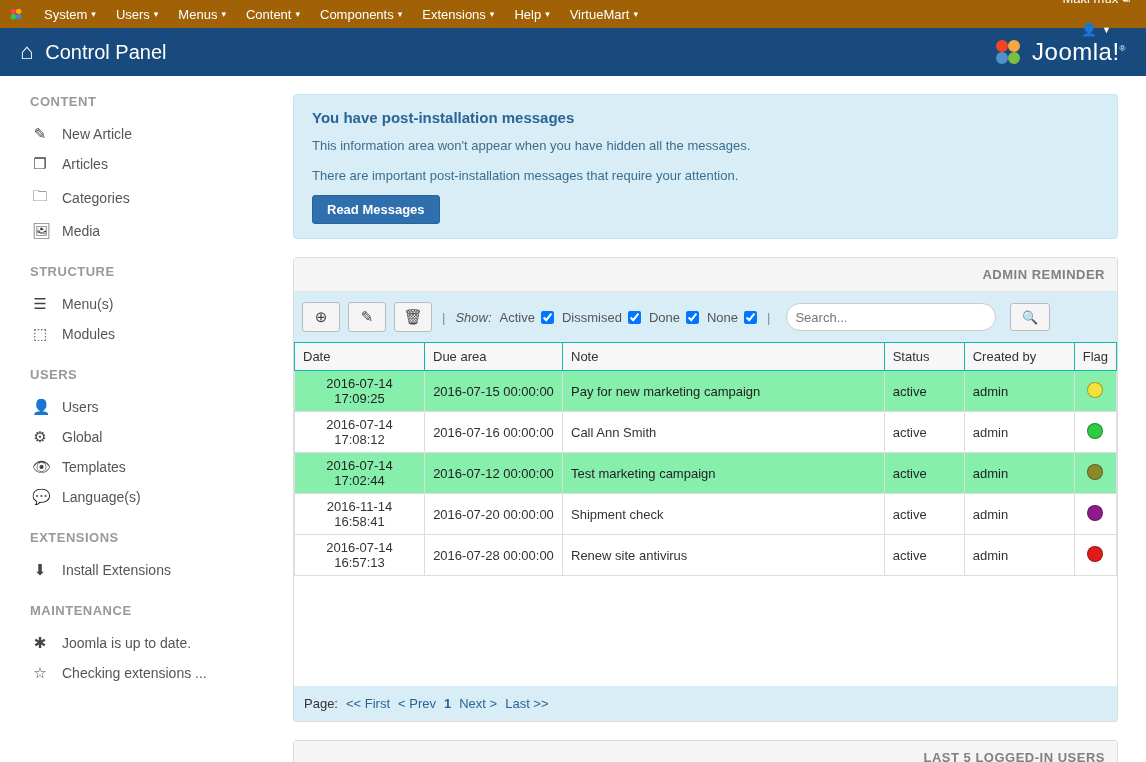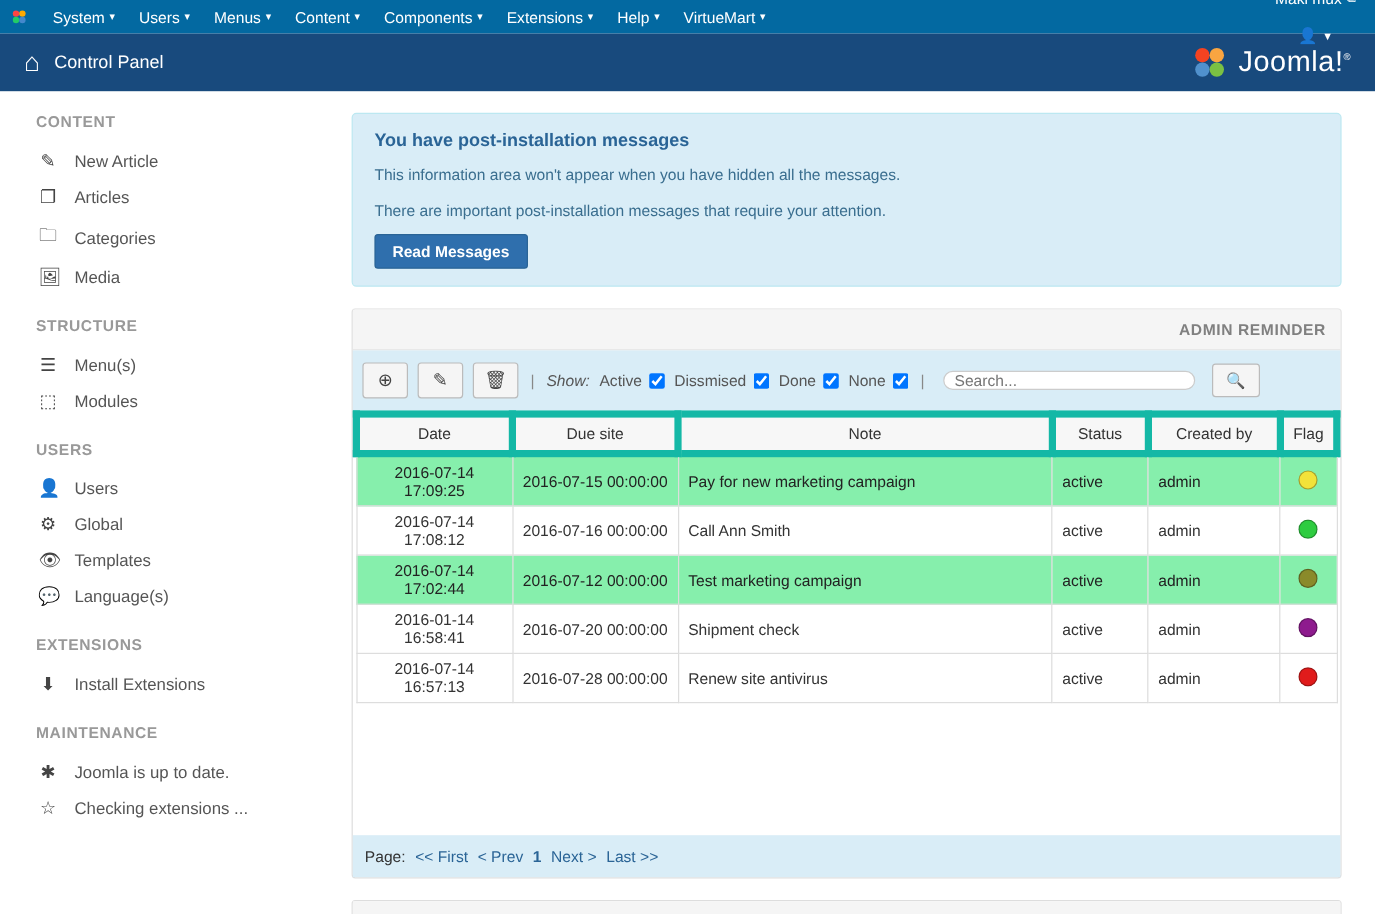--- a/index.html
+++ b/index.html
@@ -1,31 +1,31 @@
 <!DOCTYPE html>
 <html><head>
 <meta charset="utf-8">
 <style>
   * { box-sizing: border-box; margin: 0; padding: 0; }
   body { font-family: Arial, Helvetica, sans-serif; font-size: 13px; color: #333; background: #fff; }
 
   
-  .topbar { background: #0369a1; height: 28px; display: flex; align-items: center; padding: 0 8px; color: #fff; font-size: 13px; }
+  .topbar { background: #a16207; height: 28px; display: flex; align-items: center; padding: 0 8px; color: #fff; font-size: 13px; }
   .topbar .joomla-icon { width: 16px; height: 16px; margin-right: 12px; }
   .topbar .menu { display: flex; gap: 4px; }
   .topbar .menu-item { padding: 4px 8px; cursor: pointer; display: flex; align-items: center; gap: 4px; }
   .topbar .caret { font-size: 9px; }
   .topbar .right { margin-left: auto; display: flex; align-items: center; gap: 8px; flex-direction: column; }
   .topbar .ext-icon { font-size: 11px; }
   .topbar .user-icon { font-size: 13px; }
 
   
   .headerbar { background: #184a7d; height: 48px; display: flex; align-items: center; padding: 0 20px; color: #fff; }
   .headerbar .home-icon { font-size: 22px; margin-right: 12px; }
-  .headerbar h1 { font-size: 15px; font-weight: normal; }
+  .headerbar h1 { font-size: 20px; font-weight: normal; }
   .headerbar .logo { margin-left: auto; display: flex; align-items: center; gap: 8px; }
   .headerbar .logo-text { font-size: 24px; letter-spacing: 0.5px; }
   .headerbar .logo-r { font-size: 8px; vertical-align: super; }
 
   
   .layout { display: flex; }
   .sidebar { width: 275px; padding: 18px 10px 18px 30px; }
   .main { flex: 1; padding: 18px 28px 18px 18px; }
 
   
@@ -44,26 +44,26 @@
   .panel { border: 1px solid #ddd; border-radius: 3px; margin-bottom: 18px; }
   .panel-heading { background: #f5f5f5; padding: 9px 12px; color: #808080; font-size: 13px; font-weight: bold; letter-spacing: 0.5px; border-bottom: 1px solid #e5e5e5; text-align: right; }
 
   
   .toolbar { background: #d9edf7; padding: 10px 8px; display: flex; align-items: center; gap: 8px; font-size: 13px; }
   .toolbar .btn { background: #f5f5f5; border: 1px solid #bbb; border-radius: 3px; width: 38px; height: 30px; display: flex; align-items: center; justify-content: center; cursor: pointer; font-size: 15px; color: #444; }
   .toolbar .sep { color: #888; margin: 0 2px; }
   .toolbar .show-label { font-style: italic; color: #555; }
   .toolbar .filter { display: flex; align-items: center; gap: 4px; color: #555; }
   .toolbar input[type=checkbox] { margin-left: 2px; }
-  .toolbar .search { flex: 0 0 210px; height: 16px; border: 1px solid #ccc; border-radius: 14px; padding: 0 8px; font-size: 13px; margin-left: 6px; }
+  .toolbar .search { flex: 0 0 210px; height: 28px; border: 1px solid #ccc; border-radius: 14px; padding: 0 8px; font-size: 13px; margin-left: 6px; }
   .toolbar .search-btn { background: #f5f5f5; border: 1px solid #bbb; border-radius: 3px; width: 40px; height: 28px; display: flex; align-items: center; justify-content: center; cursor: pointer; margin-left: 6px; }
 
   
   table.reminder { width: 100%; border-collapse: collapse; font-size: 13px; }
-  table.reminder th { background: #f7f7f7; border: 6px solid #14b8a6; padding: 6px 8px; font-weight: normal; color: #333; text-align: center; }
+  table.reminder th { background: #f7f7f7; border: 1px solid #14b8a6; padding: 6px 8px; font-weight: normal; color: #333; text-align: left; }
   table.reminder td { border: 1px solid #ddd; padding: 5px 8px; color: #333; }
   table.reminder tr.overdue td { background: #86efac; color: #222; }
   .flag-dot { width: 16px; height: 16px; border-radius: 50%; display: inline-block; border: 1px solid rgba(0,0,0,0.3); }
   .col-date { width: 130px; text-align: center; }
   .col-due { width: 138px; text-align: center; }
   .col-status { width: 80px; margin-left: 14px; }
   .col-created { width: 110px; }
   .col-flag { width: 40px; text-align: center; }
 
   
@@ -252,21 +252,21 @@
         <input class="search" placeholder="Search..." style="">
         <div class="search-btn">
             <span>🔍</span>
           </div>
       </div>
 
       <table class="reminder">
         <thead>
           <tr>
             <th class="col-date">Date</th>
-            <th class="col-due">Due site</th>
+            <th class="col-due">Due area</th>
             <th>Note</th>
             <th class="col-status">Status</th>
             <th class="col-created">Created by</th>
             <th class="col-flag">Flag</th>
           </tr>
         </thead>
         <tbody id="reminder-body">
             <tr class="overdue">
               <td class="col-date">2016-07-14 17:09:25</td>
               <td class="col-due">2016-07-15 00:00:00</td>
@@ -285,21 +285,21 @@
             </tr>
             <tr class="overdue">
               <td class="col-date">2016-07-14 17:02:44</td>
               <td class="col-due">2016-07-12 00:00:00</td>
               <td>Test marketing campaign</td>
               <td class="col-status">active</td>
               <td class="col-created">admin</td>
               <td class="col-flag"><span class="flag-dot" style="background:#8a8a2a"></span></td>
             </tr>
             <tr>
-              <td class="col-date">2016-01-14 16:58:41</td>
+              <td class="col-date">2016-11-14 16:58:41</td>
               <td class="col-due">2016-07-20 00:00:00</td>
               <td>Shipment check</td>
               <td class="col-status">active</td>
               <td class="col-created">admin</td>
               <td class="col-flag"><span class="flag-dot" style="background:#8e1b8e"></span></td>
             </tr>
             <tr>
               <td class="col-date">2016-07-14 16:57:13</td>
               <td class="col-due">2016-07-28 00:00:00</td>
               <td>Renew site antivirus</td>

